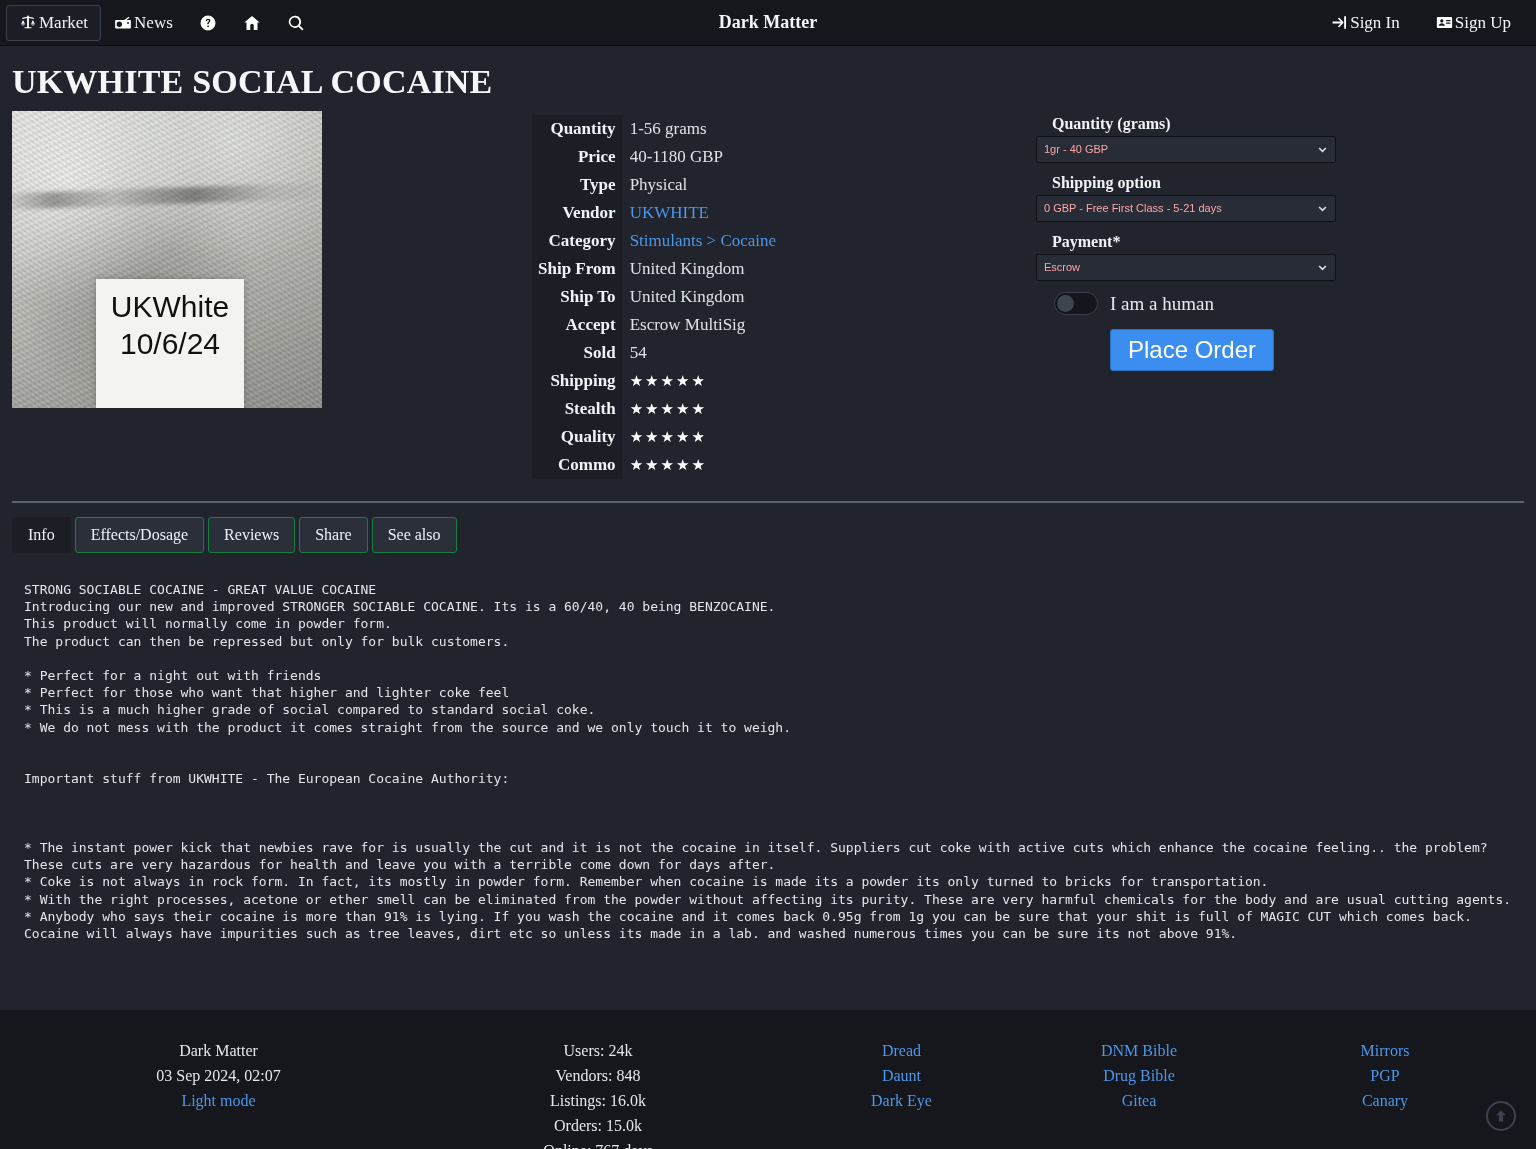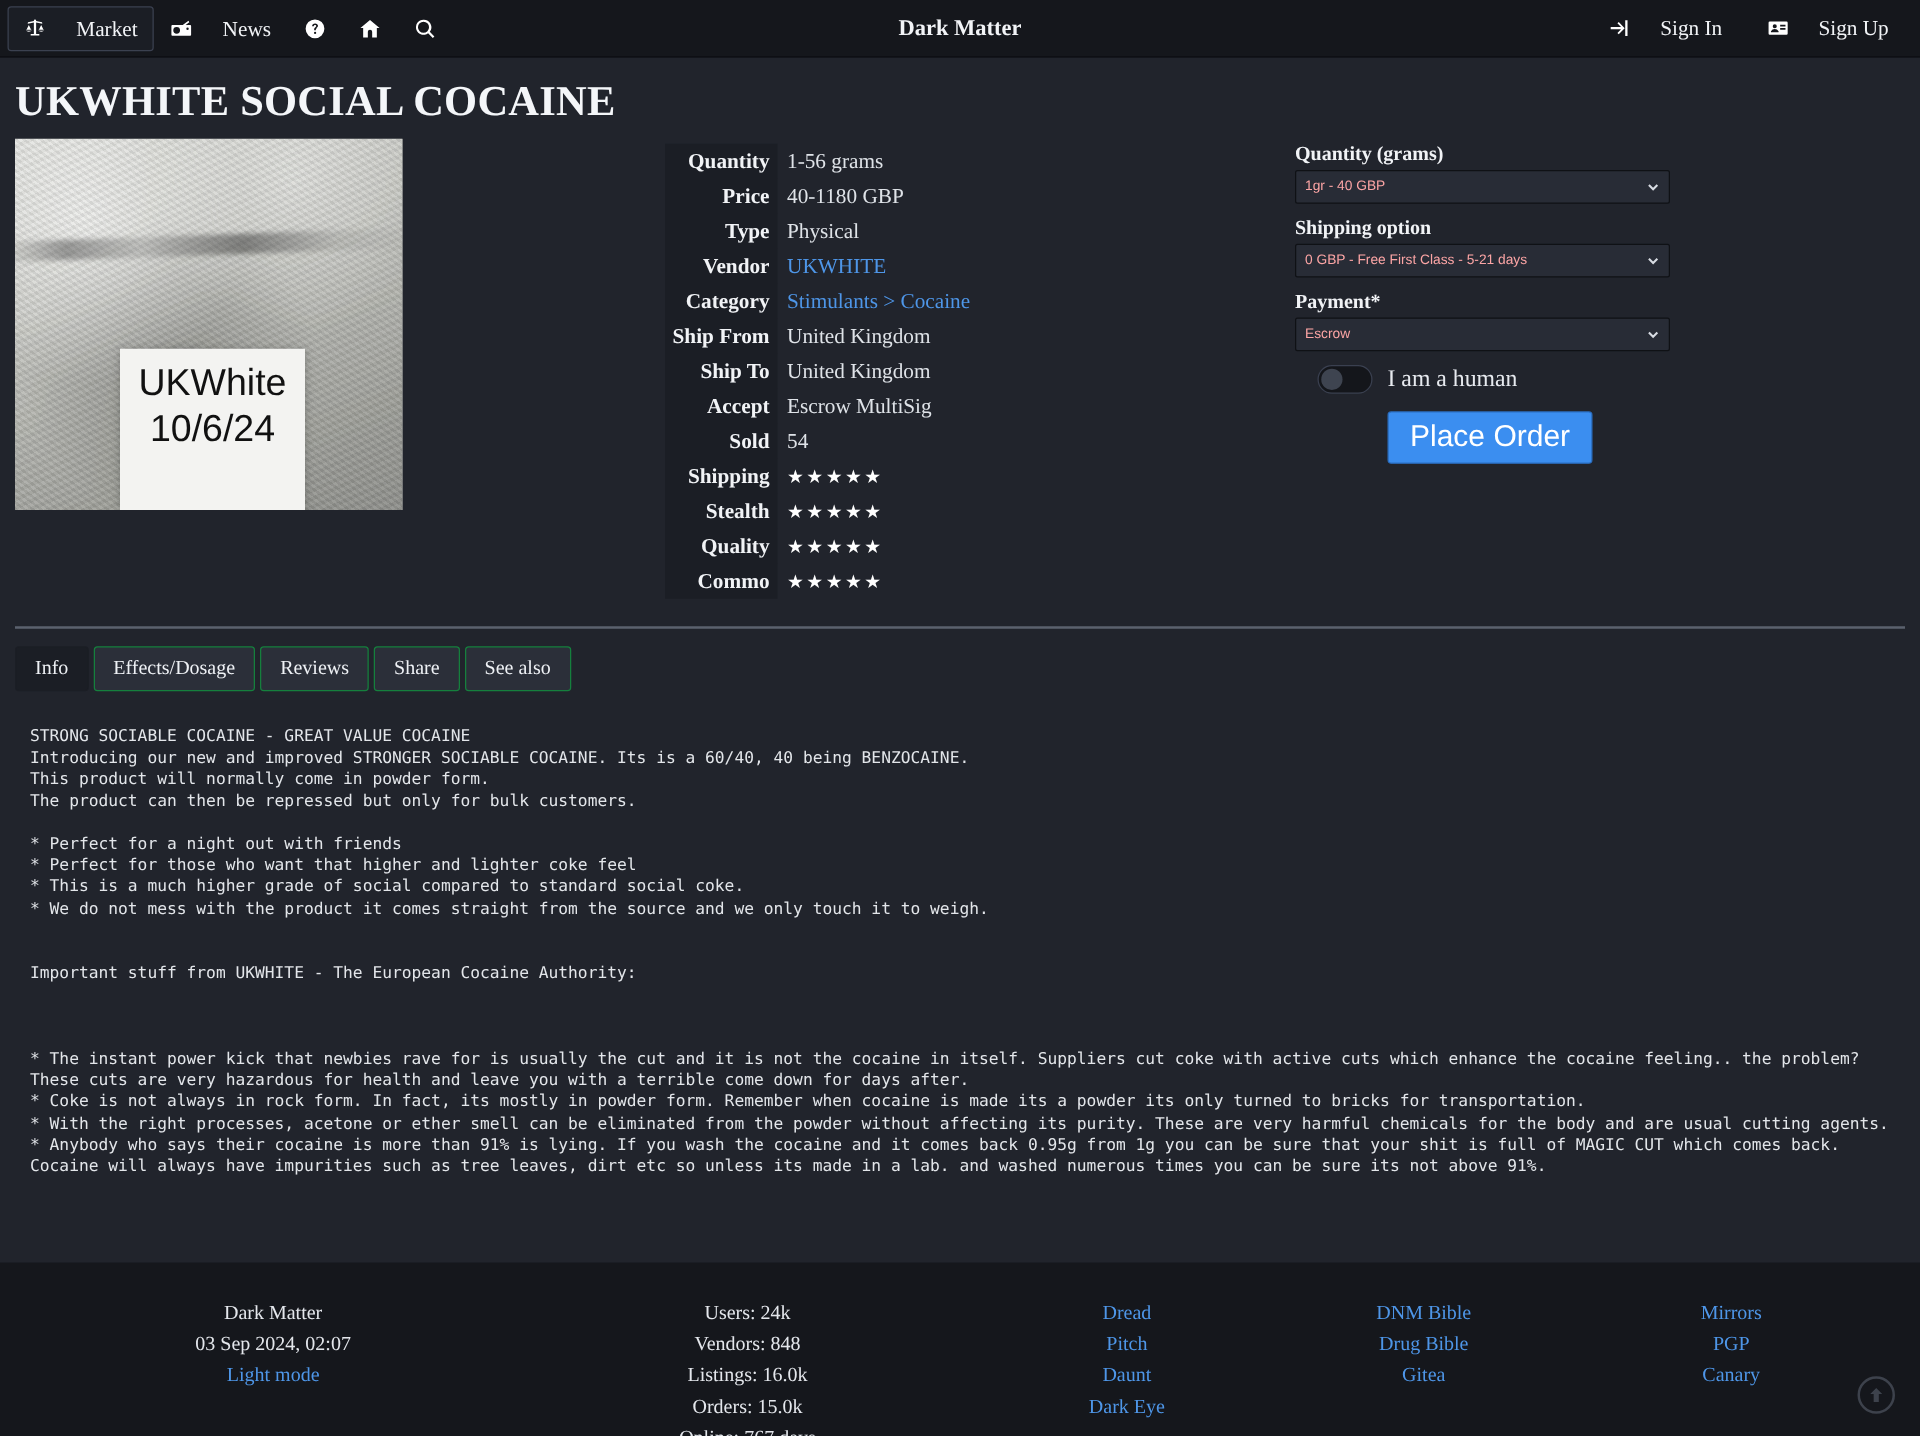--- a/index.html
+++ b/index.html
@@ -21,22 +21,22 @@
     background: #15171c;
     border-bottom: 1px solid #0c0e12;
     display: flex;
     align-items: center;
     padding: 0 6px;
     position: relative;
   }
   .nav-left { display: flex; align-items: center; gap: 0; }
   .nav-btn {
     display: flex;
-    align-items: flex-end;
-    gap: 24px;
+    align-items: center;
+    gap: 2px;
     color: #f2f4f7;
     padding: 8px 12px;
     text-decoration: none;
     font-size: 17px;
     line-height: 1;
     white-space: nowrap;
     background: transparent;
     border: 1px solid transparent;
     border-radius: 3px;
   }
@@ -148,21 +148,21 @@
   }
   table.details td.v { padding-left: 8px; color: #dfe3e8; }
   table.details a { color: #4e96e8; text-decoration: none; }
   .stars { color: #fff; letter-spacing: 2px; font-size: 15px; }
 
   
   .col-order { flex: 1; padding-top: 6px; padding-left: 14px; }
   .f-label {
     font-weight: bold;
     font-size: 16px;
-    margin: 0 0 3px 0;
+    margin: 0 0 3px 16px;
     color: #f1f3f6;
   }
   .sel-wrap { position: relative; width: 300px; margin-bottom: 11px; }
   select.sel {
     -webkit-appearance: none;
     appearance: none;
     width: 300px;
     height: 27px;
     background: #282c36;
     color: #fca5a5;
@@ -530,21 +530,20 @@
     <div class="fcol fcol-2" id="footer-stats">
         <div>Users: 24k</div>
         <div>Vendors: 848</div>
         <div>Listings: 16.0k</div>
         <div>Orders: 15.0k</div>
         <div>Online: 767 days</div>
       </div>
 
     <div class="fcol fcol-3" id="footer-links-1">
         <a href="#">Dread</a>
-        <a href="#">Pitch</a>
         <a href="#">Daunt</a>
         <a href="#">Dark Eye</a>
       </div>
 
     <div class="fcol fcol-4" id="footer-links-2">
         <a href="#">DNM Bible</a>
         <a href="#">Drug Bible</a>
         <a href="#">Gitea</a>
       </div>
 

